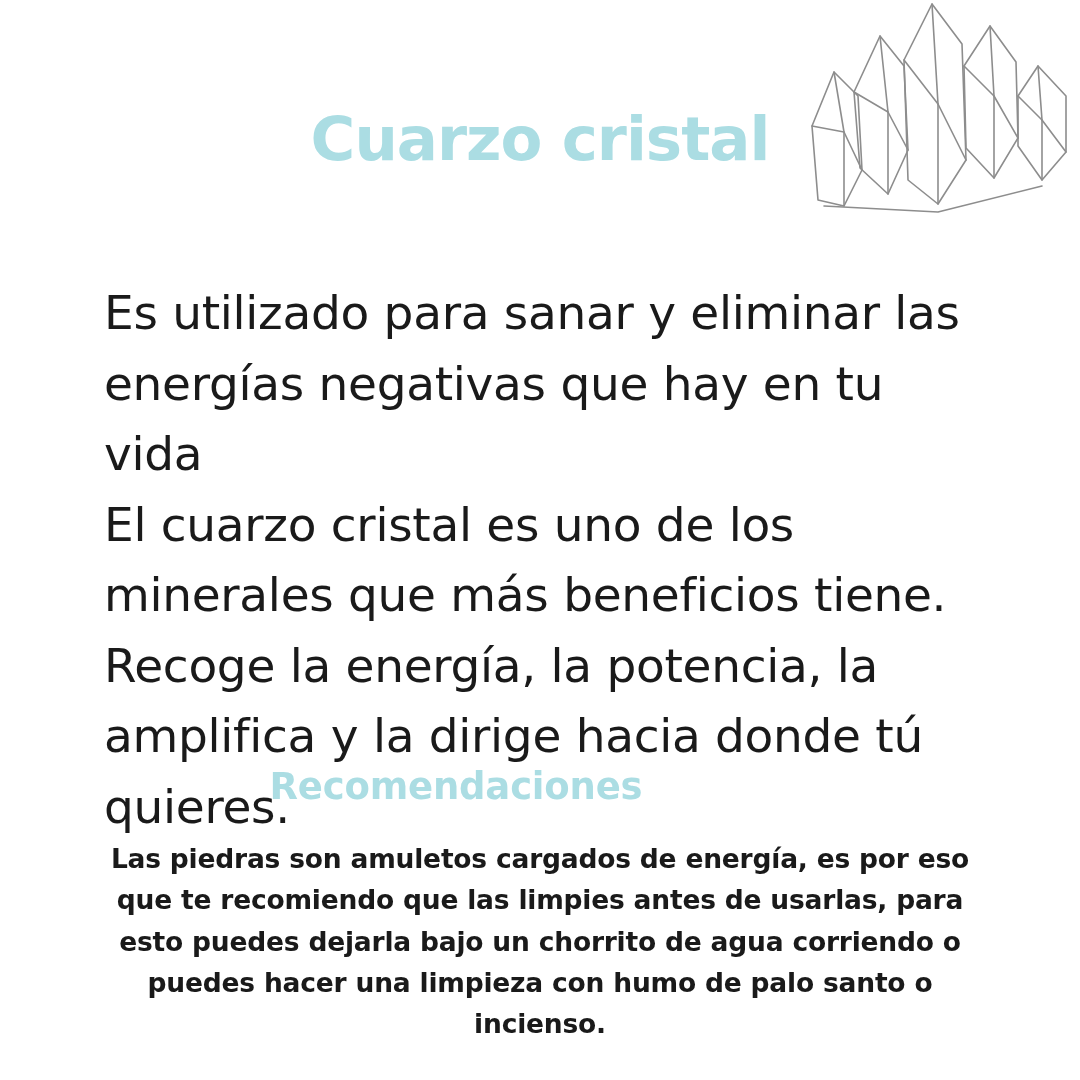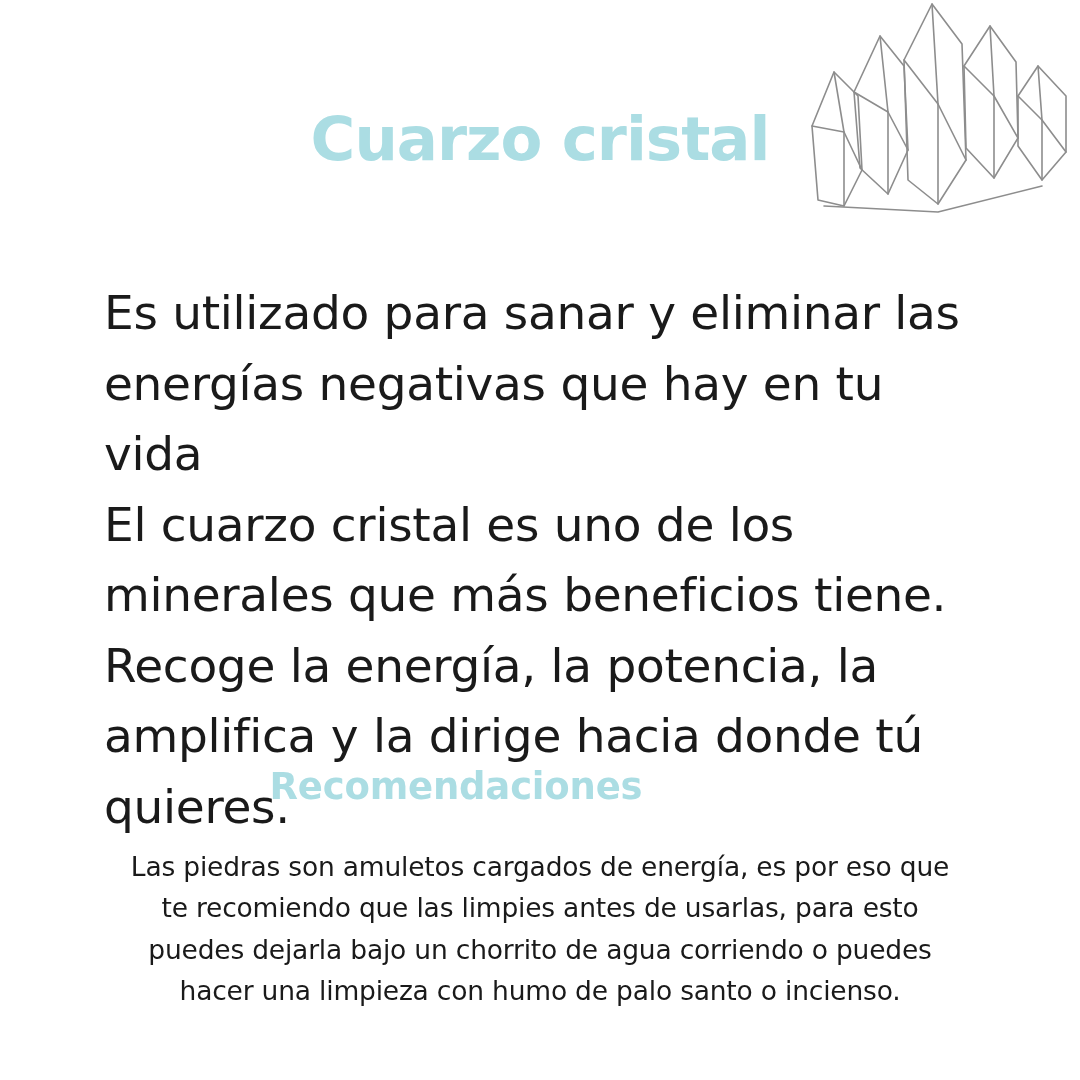--- a/index.html
+++ b/index.html
@@ -81,21 +81,22 @@
     left: 110px;
     width: 860px;
     text-align: center;
     font-family: "DejaVu Sans", sans-serif;
     font-size: 26.5px;
     line-height: 1.56;
     color: #1a1a1a;
     letter-spacing: -0.2px;
   }
   .recommend-text p {
-    margin: 8px;
+    margin: 0;
+    font-weight: bold;
   }
 </style>
 </head>
 <body>
 
 <div class="card">
 
   <div class="crystal-art">
     <svg viewBox="0 0 270 250" width="270" height="250" xmlns="http://www.w3.org/2000/svg">
       <g fill="none" stroke="#8d8d8d" stroke-width="1.6" stroke-linejoin="round" stroke-linecap="round">

